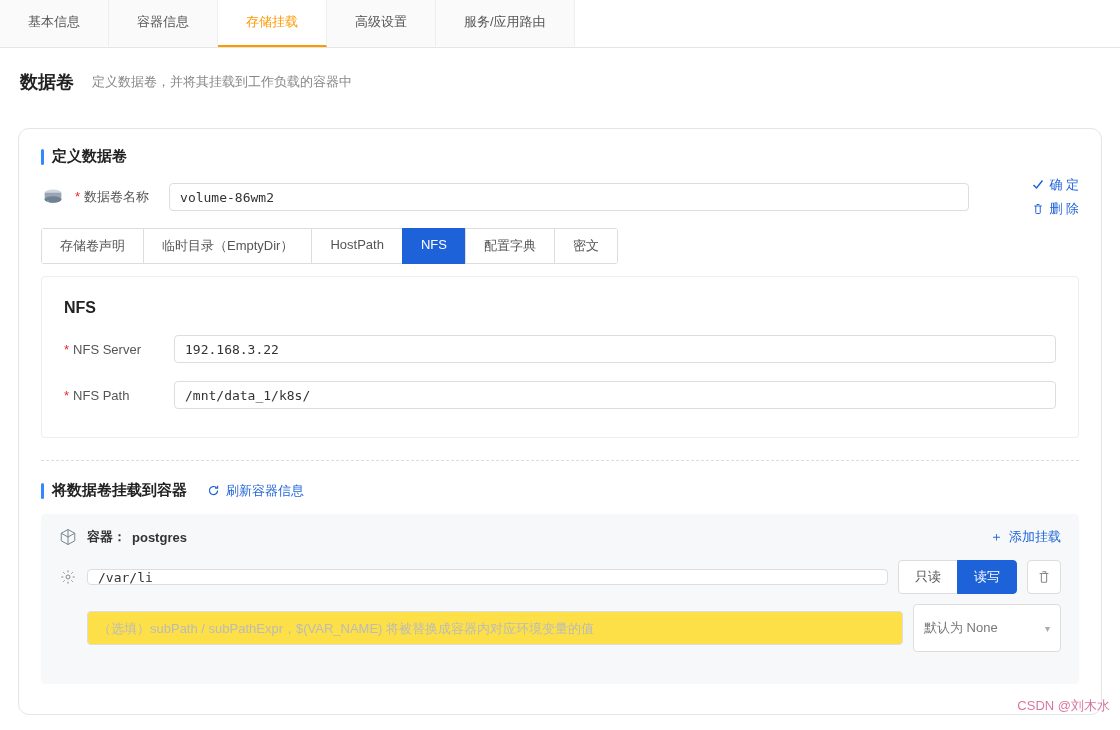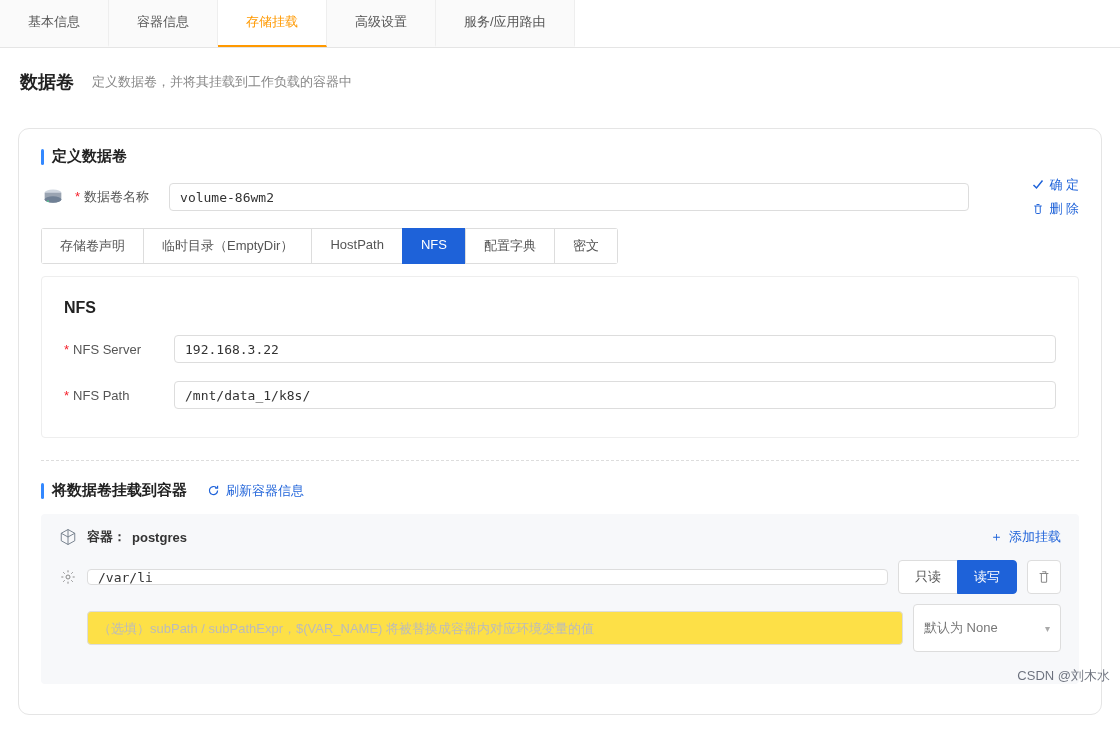--- a/index.html
+++ b/index.html
@@ -48,21 +48,21 @@
 .mount-path-input { flex: 1; height: 16px; background: #fff; font-family: monospace; }
 .rw-group { display: flex; font-family: Liberation Serif, serif; }
 .rw-btn { height: 34px; padding: 0 16px; border: 1px solid #ddd; background: #fff; color: #555; cursor: pointer; font-size: 13px; display: flex; align-items: center; }
 .rw-btn.left { border-radius: 4px 0 0 4px; }
 .rw-btn.right { border-radius: 0 4px 4px 0; margin-left: -1px; }
 .rw-btn.active { background: #1e62d9; color: #fff; border-color: #1e62d9; }
 .del-btn { width: 34px; height: 34px; border: 1px solid #ddd; border-radius: 4px; background: #fff; display: flex; align-items: center; justify-content: center; color: #888; cursor: pointer; }
 .subpath-input { flex: 1; height: 34px; background: #fde047; }
 .select-box { width: 148px; height: 48px; border: 1px solid #ddd; border-radius: 4px; background: #fff; display: flex; align-items: center; padding: 0 10px; color: #777; font-size: 13px; justify-content: space-between; cursor: pointer; }
 .chevron { font-size: 10px; color: #aaa; }
-.watermark { position: absolute; right: 10px; top: 667px; color: #0f172a; font-size: 13px; opacity: 0.6; }
+.watermark { position: absolute; right: 10px; top: 697px; color: #be185d; font-size: 13px; opacity: 0.6; }
 </style>
 </head>
 <body>
 
 <div class="top-tabs">
   <div class="top-tab">基本信息</div>
   <div class="top-tab">容器信息</div>
   <div class="top-tab active">存储挂载</div>
   <div class="top-tab">高级设置</div>
   <div class="top-tab">服务/应用路由</div>

